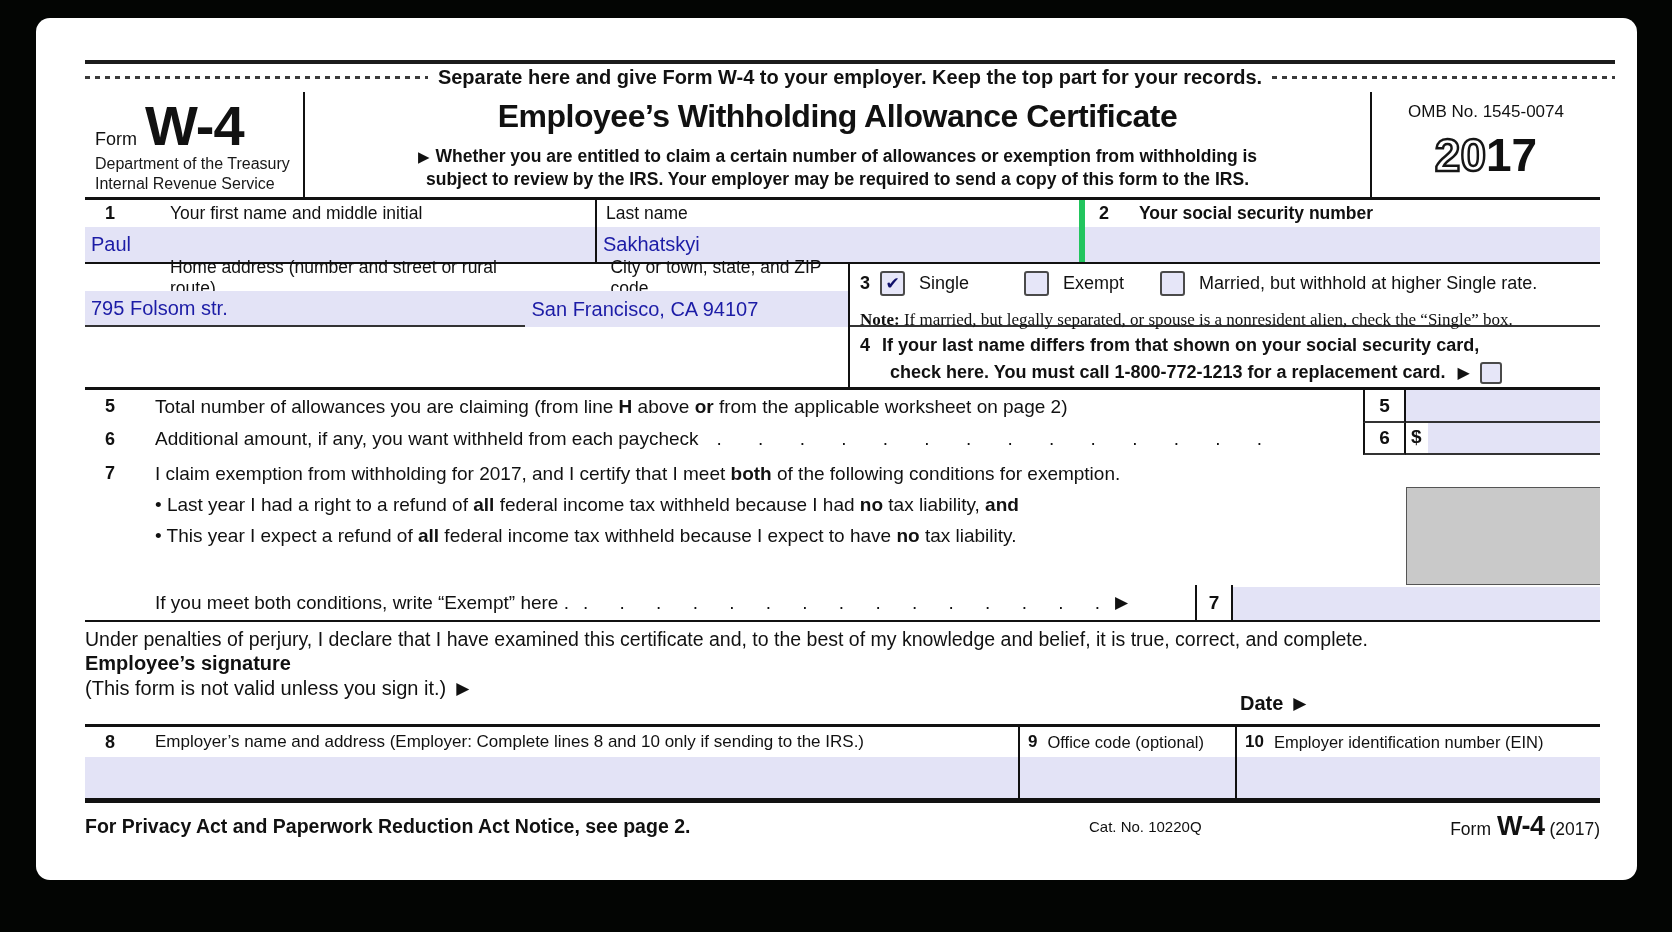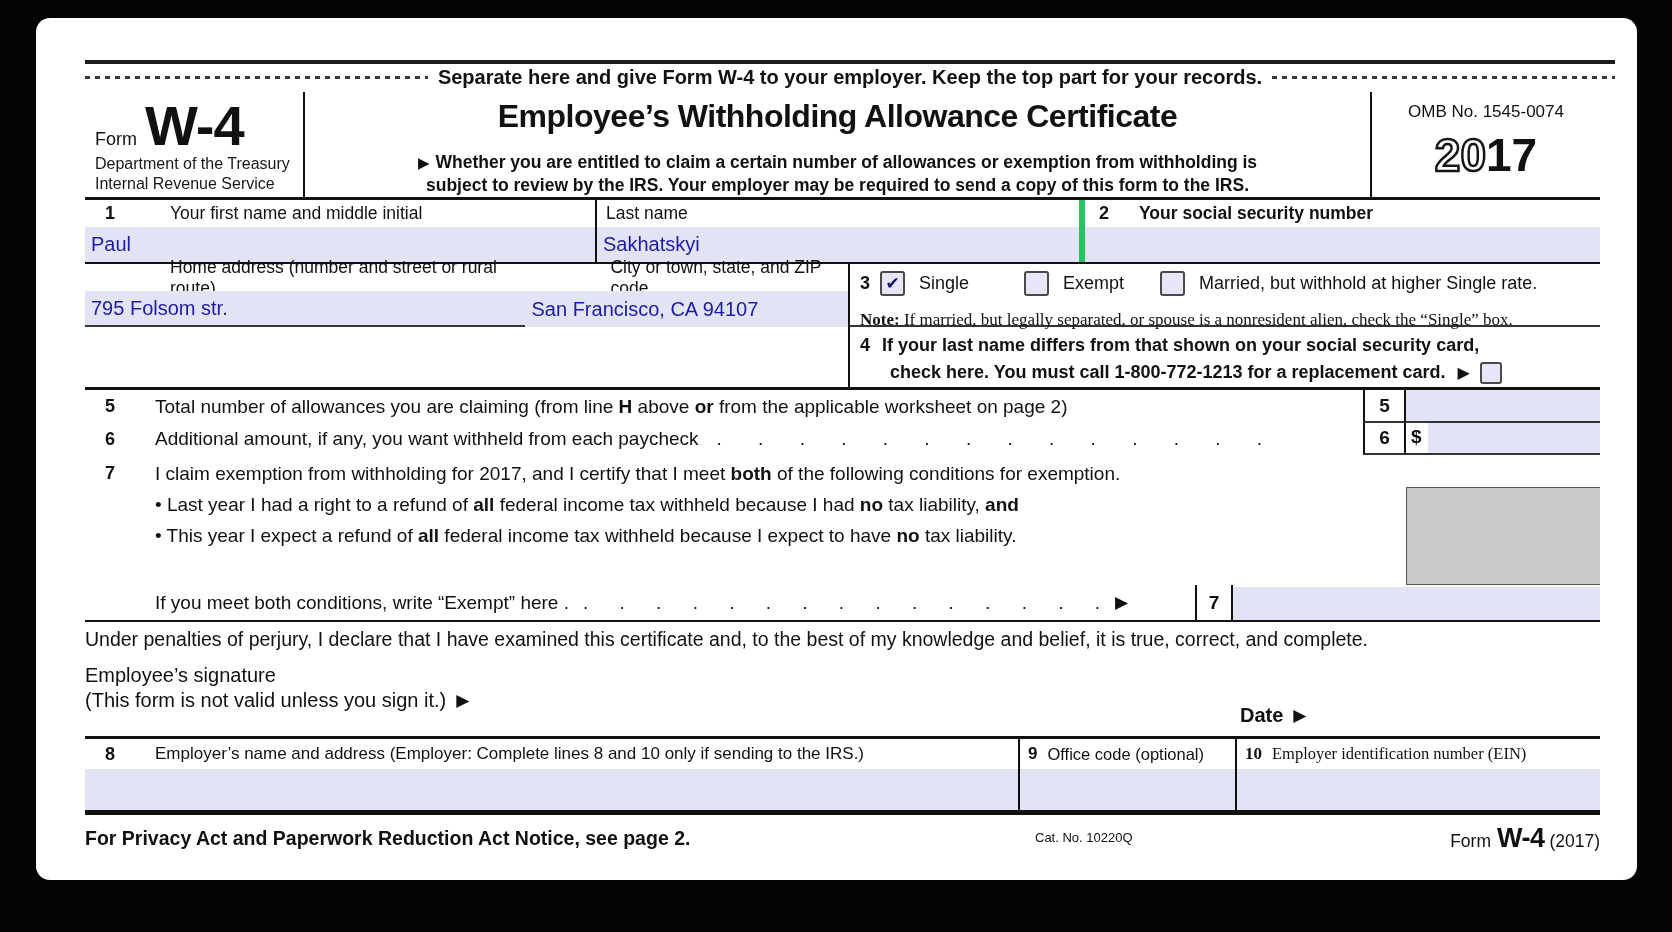--- a/index.html
+++ b/index.html
@@ -16,21 +16,21 @@
 
   
   .hdr { margin-top: 2px; height: 108px; display: flex; border-bottom: 3px solid #111; }
   .hdr-left { width: 220px; border-right: 2px solid #111; padding: 6px 0 0 10px; }
   .formnum-row { display: flex; align-items: baseline; }
   .form-word { font-size: 18px; margin-right: 8px; }
   .form-big { font-size: 56px; font-weight: 900; letter-spacing: -1px; line-height: 56px; }
   .dept { font-size: 16px; line-height: 20px; color: #181818; }
   .hdr-center { flex: 1; border-right: 2px solid #111; text-align: center; padding-top: 6px; }
   .title { font-size: 32px; font-weight: bold; letter-spacing: -0.5px; }
-  .subtitle { margin-top: 16px; font-size: 17.5px; font-weight: bold; line-height: 23px; }
+  .subtitle { margin-top: 10px; font-size: 17.5px; font-weight: bold; line-height: 23px; }
   .sub-arrow { margin-right: 6px; font-size: 15px; }
   .hdr-right { width: 228px; text-align: center; padding-top: 10px; }
   .omb { font-size: 17px; }
   .year { margin-top: 10px; font-size: 46px; font-weight: 900; line-height: 46px; }
   .yr-outline { color: #fff; -webkit-text-stroke: 2.5px #161616; }
   .yr-bold { color: #111; }
 
   
   .num { font-weight: bold; font-size: 18px; }
   .lbl { display: flex; align-items: center; height: 27px; font-size: 17.5px; }
@@ -92,41 +92,41 @@
   .exemptrow { position: relative; height: 37px; border-bottom: 2px solid #111; font-size: 19px; }
   .exempt-inner { display: flex; align-items: center; height: 100%; padding-left: 70px; }
   .dots7 { word-spacing: 24px; margin-left: 14px; letter-spacing: 1px; }
   .ex-arrow { margin-left: 14px; font-size: 17px; }
   .box7 { position: absolute; left: 1110px; top: 0; width: 38px; height: 100%; border-left: 2px solid #111; border-right: 2px solid #111; background: #fff; display: flex; align-items: center; justify-content: center; font-weight: bold; font-size: 19px; }
   .exempt-field { position: absolute; left: 1148px; right: 0; top: 2px; bottom: 0; background: #e3e3f6; }
 
   
   .perjury { height: 30px; padding-top: 6px; font-size: 19.5px; }
   .sigblock { position: relative; height: 75px; border-bottom: 3px solid #111; }
-  .sig-label { margin-top: 12px; font-size: 20px; font-weight: normal; }
+  .sig-label { font-size: 20px; font-weight: bold; }
   .sig-note { margin-top: 2px; font-size: 20px; display: flex; align-items: center; }
   .sig-arrow { margin-left: 10px; font-size: 17px; }
   .date-label { position: absolute; left: 1155px; top: 40px; font-size: 20px; font-weight: bold; display: flex; align-items: center; }
 
   
   .row810 { height: 76px; display: flex; border-bottom: 5px solid #111; }
   .row810 .cell { display: flex; flex-direction: column; }
   .c8 { width: 935px; border-right: 2px solid #111; }
   .c8 .lbl { font-size: 17px; }
   .c8 .num { margin-left: 20px; width: 50px; }
   .c9 { width: 217px; border-right: 2px solid #111; }
   .c9 .lbl, .c10 .lbl { font-size: 16.5px; padding-left: 8px; }
   .c9 .num, .c10 .num { margin-right: 10px; font-size: 17px; }
-  .c10 { flex: 1; font-family: Liberation Serif, serif; }
+  .c10 { flex: 1; }
   .row810 .lbl { height: 30px; }
 
   
   .footer { position: relative; height: 34px; margin-top: 12px; }
   .privacy { font-size: 19.5px; font-weight: bold; }
-  .catno { position: absolute; left: 950px; top: 3px; font-size: 13px; }
+  .catno { position: absolute; left: 1004px; top: 3px; font-size: 15px; }
   .formref { position: absolute; right: 0; top: -4px; display: flex; align-items: baseline; }
   .fr-word { font-size: 17.5px; margin-right: 6px; }
   .fr-num { font-size: 27px; font-weight: 900; letter-spacing: -0.5px; margin-right: 5px; }
   .fr-year { font-size: 17.5px; }
   b { font-weight: bold; }
 </style>
 </head>
 <body>
 
 <div class="stage">

